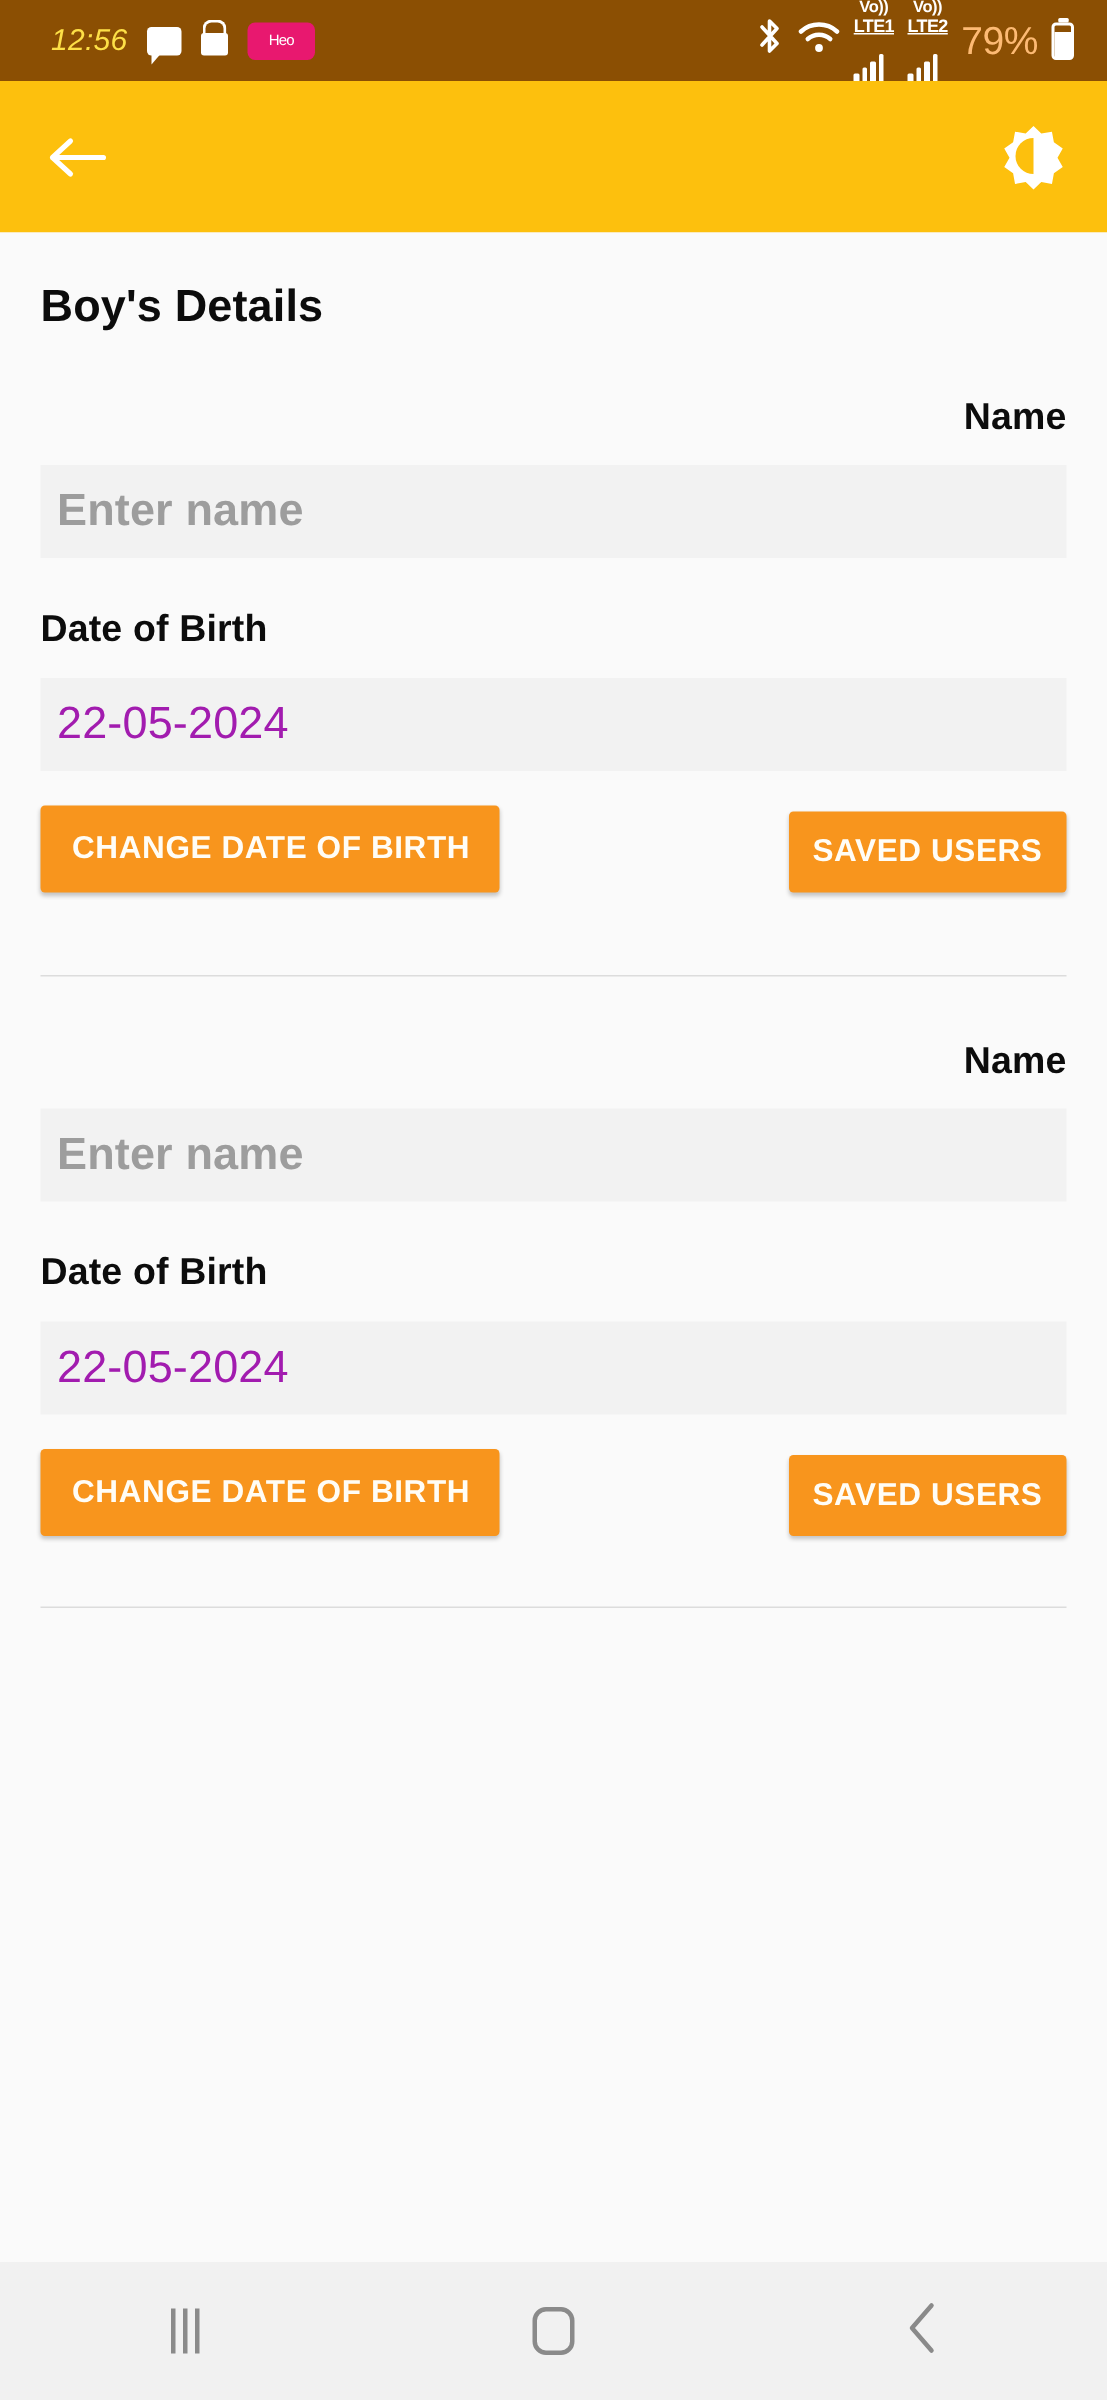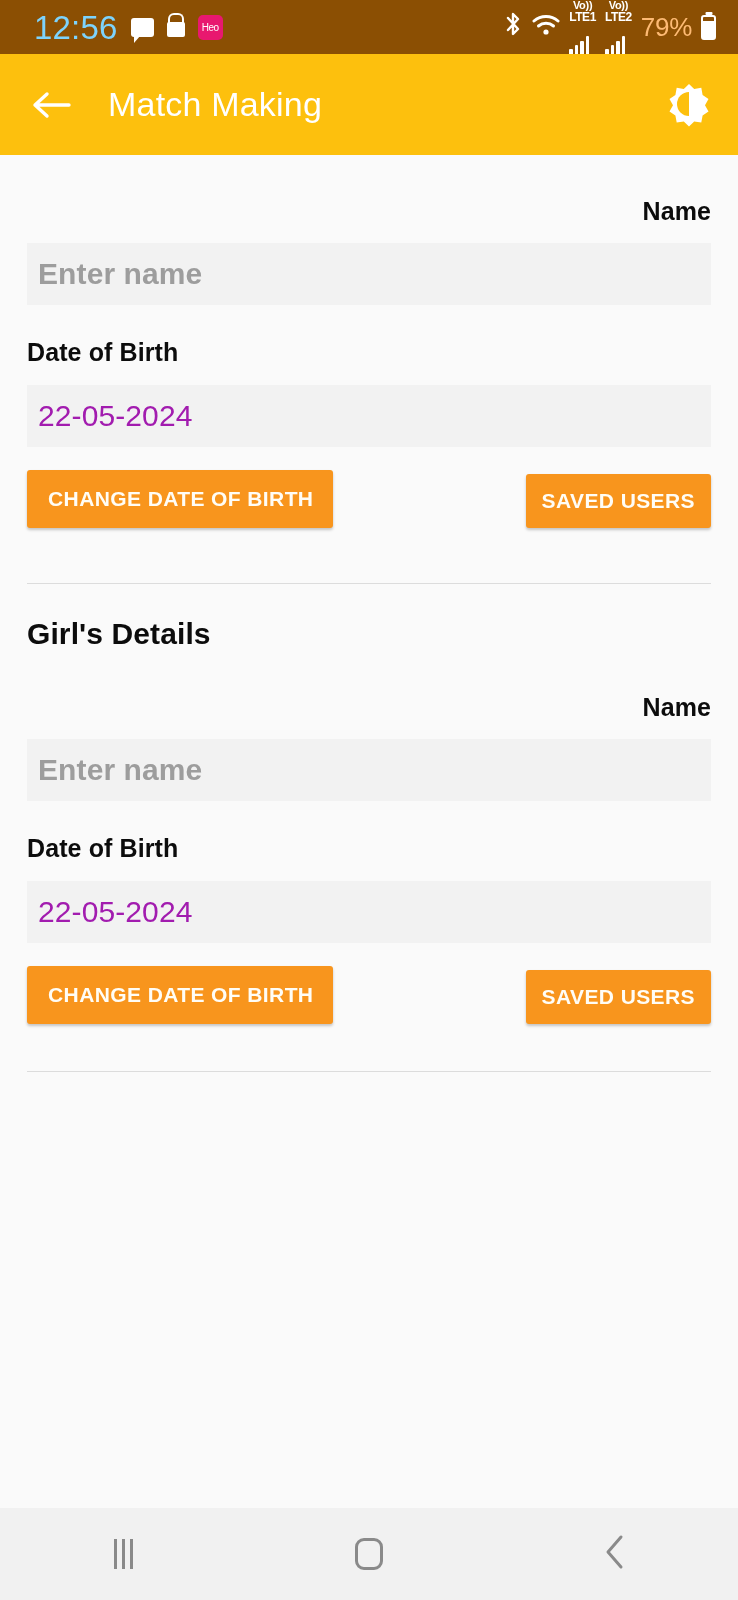--- a/index.html
+++ b/index.html
@@ -32,24 +32,25 @@
     align-items: center;
     padding: 0 22px 0 34px;
     flex: 0 0 auto;
   }
   .status-left {
     display: flex;
     align-items: center;
     gap: 13px;
   }
   .status-clock {
-    color: #7dd3fc;
-    font-size: 33px;
+    color: #fde047;
+    font-size: 20px;
     letter-spacing: 0.2px;
     line-height: 1;
+    font-style: italic;
   }
   .status-right {
     margin-left: auto;
     display: flex;
     align-items: center;
     gap: 9px;
   }
   .sig-group {
     display: flex;
     align-items: flex-start;
@@ -57,21 +58,21 @@
     flex-direction: column;
   }
   .volte-stack {
     display: flex;
     flex-direction: column;
     align-items: center;
     line-height: 1;
     color: #ffffff;
   }
   .volte-top { font-size: 11px; font-weight: bold; letter-spacing: -0.3px; }
-  .volte-bot { font-size: 12px; font-weight: bold; letter-spacing: -0.4px; }
+  .volte-bot { font-size: 12px; font-weight: bold; letter-spacing: -0.4px; text-decoration: underline; }
   .bars {
     display: flex;
     align-items: flex-end;
     gap: 2px;
     height: 19px;
   }
   .bars i { display: block; width: 3.5px; background: #ffffff; border-radius: 1px; }
   .bars i:nth-child(1) { height: 6px; }
   .bars i:nth-child(2) { height: 10px; }
   .bars i:nth-child(3) { height: 14px; }
@@ -122,21 +123,21 @@
     content: "";
     position: absolute;
     top: -9px; left: 50%;
     transform: translateX(-50%);
     width: 12px; height: 11px;
     border: 2.5px solid #ffffff;
     border-bottom: none;
     border-radius: 6px 6px 0 0;
   }
   .heo-badge {
-    width: 25px; height: 25px;
+    width: 45px; height: 25px;
     background: #e8186f;
     border-radius: 5px;
     color: #ffffff;
     font-size: 10px;
     display: flex;
     align-items: center;
     justify-content: center;
     letter-spacing: -0.5px;
   }
 
@@ -336,46 +337,45 @@
       <span class="battery-icon"></span>
     </div>
   </div>
 
   <div class="app-bar">
     <span class="back-arrow">
       <svg width="40" height="32" viewBox="0 0 40 32">
         <path d="M37 16 L3 16 M15 5 L3 16 L15 27" fill="none" stroke="#ffffff" stroke-width="3.4" stroke-linecap="round" stroke-linejoin="round"></path>
       </svg>
     </span>
-    <span class="app-title">Match Making</span>
     <span class="theme-toggle">
       <svg width="44" height="44" viewBox="0 0 44 44">
         <path d="M22 2 L27.2 7.0 L34.3 5.8 L35.6 12.9 L41.5 17 L38 23.2 L41.5 29.4 L35.6 33.5 L34.3 40.6 L27.2 39.4 L22 44.4 L16.8 39.4 L9.7 40.6 L8.4 33.5 L2.5 29.4 L6 23.2 L2.5 17 L8.4 12.9 L9.7 5.8 L16.8 7.0 Z" fill="#ffffff" transform="translate(0,-1)"></path>
         <path d="M22 10 A12 12 0 0 0 22 34 Z" fill="#fdc00d" transform="translate(0,-1)"></path>
       </svg>
     </span>
   </div>
 
   <div class="content">
 
+    <div class="section-title s-boy-title">Boy's Details</div>
 
     <div class="field-label s-label-1">Name</div>
     <div class="text-field placeholder s-field-1">Enter name</div>
 
     <div class="field-label s-label-2">Date of Birth</div>
     <div class="text-field filled s-field-2">22-05-2024</div>
 
     <div class="btn-row s-btnrow">
       <button class="btn btn-change">CHANGE DATE OF BIRTH</button>
       <button class="btn btn-saved saved-nudge">SAVED USERS</button>
     </div>
 
     <div class="divider s-divider-1"></div>
 
-    <div class="section-title s-girl-title">Girl's Details</div>
 
     <div class="field-label s-label-1">Name</div>
     <div class="text-field placeholder s-field-1">Enter name</div>
 
     <div class="field-label s-label-2">Date of Birth</div>
     <div class="text-field filled s-field-2">22-05-2024</div>
 
     <div class="btn-row s-btnrow">
       <button class="btn btn-change">CHANGE DATE OF BIRTH</button>
       <button class="btn btn-saved saved-nudge">SAVED USERS</button>

